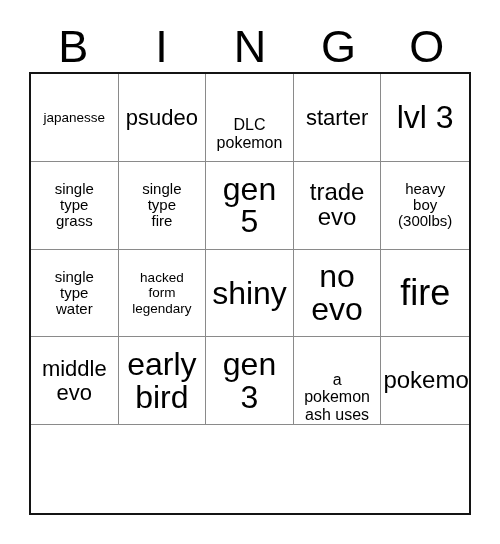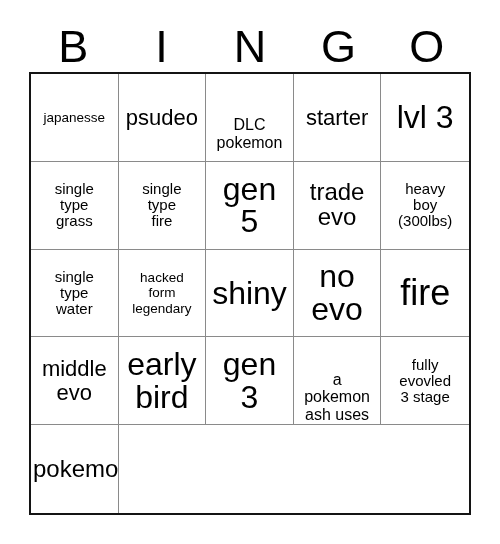--- a/index.html
+++ b/index.html
@@ -184,23 +184,18 @@
 
     <div class="bingo-cell fs-xxl">
         <span class="cell-text">gen
 3</span>
       </div>
     <div class="bingo-cell fs-s">
         <span class="cell-text">a
 pokemon
 ash uses</span>
       </div>
-    <div class="bingo-cell fs-m">
-        <span class="cell-text">fully
-evovled
-3 stage</span>
-      </div>
     <div class="bingo-cell fs-xl">
         <span class="cell-text">pokemon</span>
       </div>
   </div>
 
 </div>
 
 </body></html>

